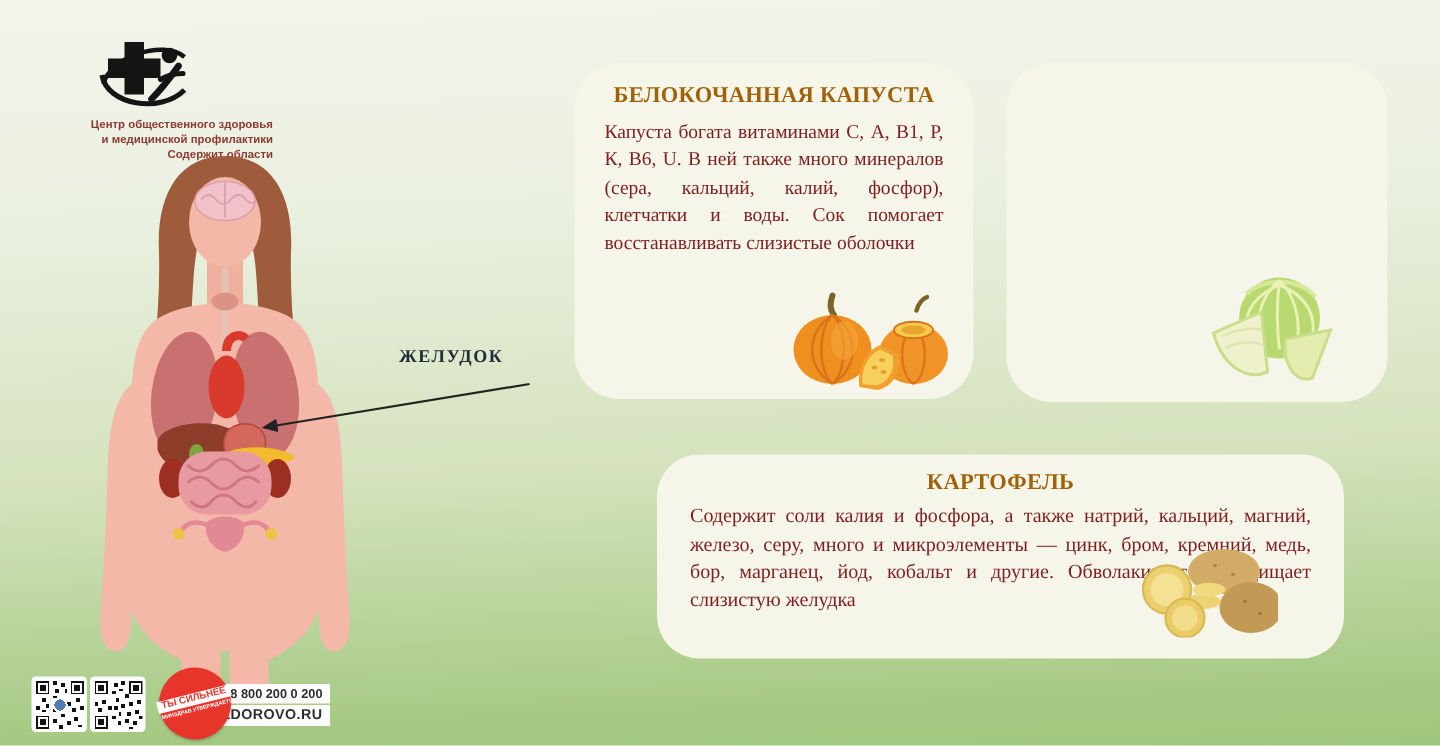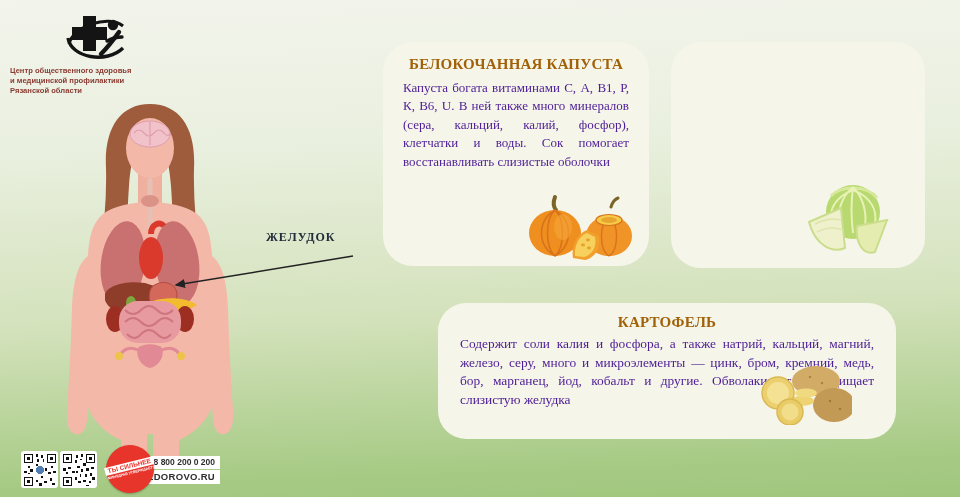--- a/index.html
+++ b/index.html
@@ -2,33 +2,33 @@
 <html><head>
 <meta charset="utf-8">
 <style>
   html,body{margin:0;padding:0;}
   #stage{
     position:relative;width:960px;height:497px;overflow:hidden;
     background:linear-gradient(178deg,#f3f4ec 0%,#eaf0e0 28%,#d4e2bc 62%,#a6ca84 92%,#a0c67d 100%);
     font-family:"Liberation Serif","DejaVu Serif",serif;
   }
   
-  .logo{position:absolute;left:10px;top:8px;width:172px;text-align:left;}
+  .logo{position:absolute;left:10px;top:20px;width:172px;text-align:right;}
   .logo svg{display:block;margin:0 auto;}
   .logo-text{font-family:"Liberation Sans",sans-serif;font-weight:bold;font-size:7.6px;line-height:1.3;color:#8b3a31;}
   
   .organ-label{position:absolute;left:266px;top:230px;font-weight:bold;font-size:12px;letter-spacing:1px;color:#232c3a;}
   .arrow-svg{position:absolute;left:160px;top:250px;}
   
   .card{position:absolute;background:#f6f5ea;border-radius:30px;box-sizing:border-box;padding:13px 20px;}
   #card-cabbage{left:383px;top:42px;width:266px;height:224px;}
   #card-pumpkin{left:671px;top:42px;width:254px;height:226px;}
   #card-potato{left:438px;top:303px;width:458px;height:136px;border-radius:28px;padding:10px 22px;}
   .card-title{font-weight:bold;font-size:15px;line-height:1.25;text-align:center;color:#a16207;letter-spacing:.2px;}
-  .card-body{font-size:13px;line-height:1.42;text-align:justify;color:#4c1d95;margin-top:5px;}
+  .card-body{font-size:13px;line-height:1.42;text-align:justify;color:#7f1d1d;margin-top:5px;}
   #card-potato .card-body{font-size:13.4px;line-height:1.4;margin-top:3px;}
   .card-img{position:absolute;}
   #pumpkins-img{right:16px;bottom:4px;}
   #cabbage-img{right:36px;bottom:12px;}
   #potatoes-img{right:44px;bottom:14px;}
   
   .qr{position:absolute;top:451px;width:37px;height:37px;background:#fff;border-radius:3px;padding:2.5px;box-sizing:border-box;}
   #qr1{left:21px;} #qr2{left:60px;}
   .badge{position:absolute;left:106px;top:445px;width:48px;height:48px;background:#e8352c;border-radius:50%;
     transform:rotate(-14deg);display:flex;flex-direction:column;justify-content:center;align-items:center;z-index:2;
@@ -53,21 +53,21 @@
       <path d="M20,8 h13 v11 h11 v13 h-11 v11 h-13 v-11 h-11 v-13 h11 z" fill="#141414"></path>
       <path d="M6,36 C10,18 46,6 60,18" stroke="#141414" stroke-width="3" fill="none"></path>
       <path d="M5,30 C8,50 44,56 60,40" stroke="#141414" stroke-width="3.4" fill="none"></path>
       <circle cx="50" cy="17" r="5.2" fill="#141414"></circle>
       <path d="M38,46 C45,39 51,31 56,24" stroke="#141414" stroke-width="4.4" fill="none" stroke-linecap="round"></path>
       <path d="M44,33 C49,30 54,29 59,29" stroke="#141414" stroke-width="3.4" fill="none" stroke-linecap="round"></path>
     </svg>
     <div class="logo-text">
       <div>Центр общественного здоровья</div>
       <div>и медицинской профилактики</div>
-      <div>Рязанской области</div>
+      <div>Содержит области</div>
     </div>
   </div>
 
   <svg style="position:absolute;left:55px;top:98px;" width="215" height="370" viewBox="0 0 215 370">
 
     <path d="M95,6 C64,6 49,32 51,70 C52,110 47,152 38,190 C48,206 68,204 75,186 C71,150 72,115 74,88
              C76,56 84,40 95,38 C106,40 114,56 116,88 C118,115 119,150 115,186 C122,204 142,206 152,190
              C143,152 138,110 139,70 C141,32 126,6 95,6 Z" fill="#9e5c3d"></path>
 
     <rect x="83" y="68" width="24" height="44" fill="#f0b09f"></rect>

